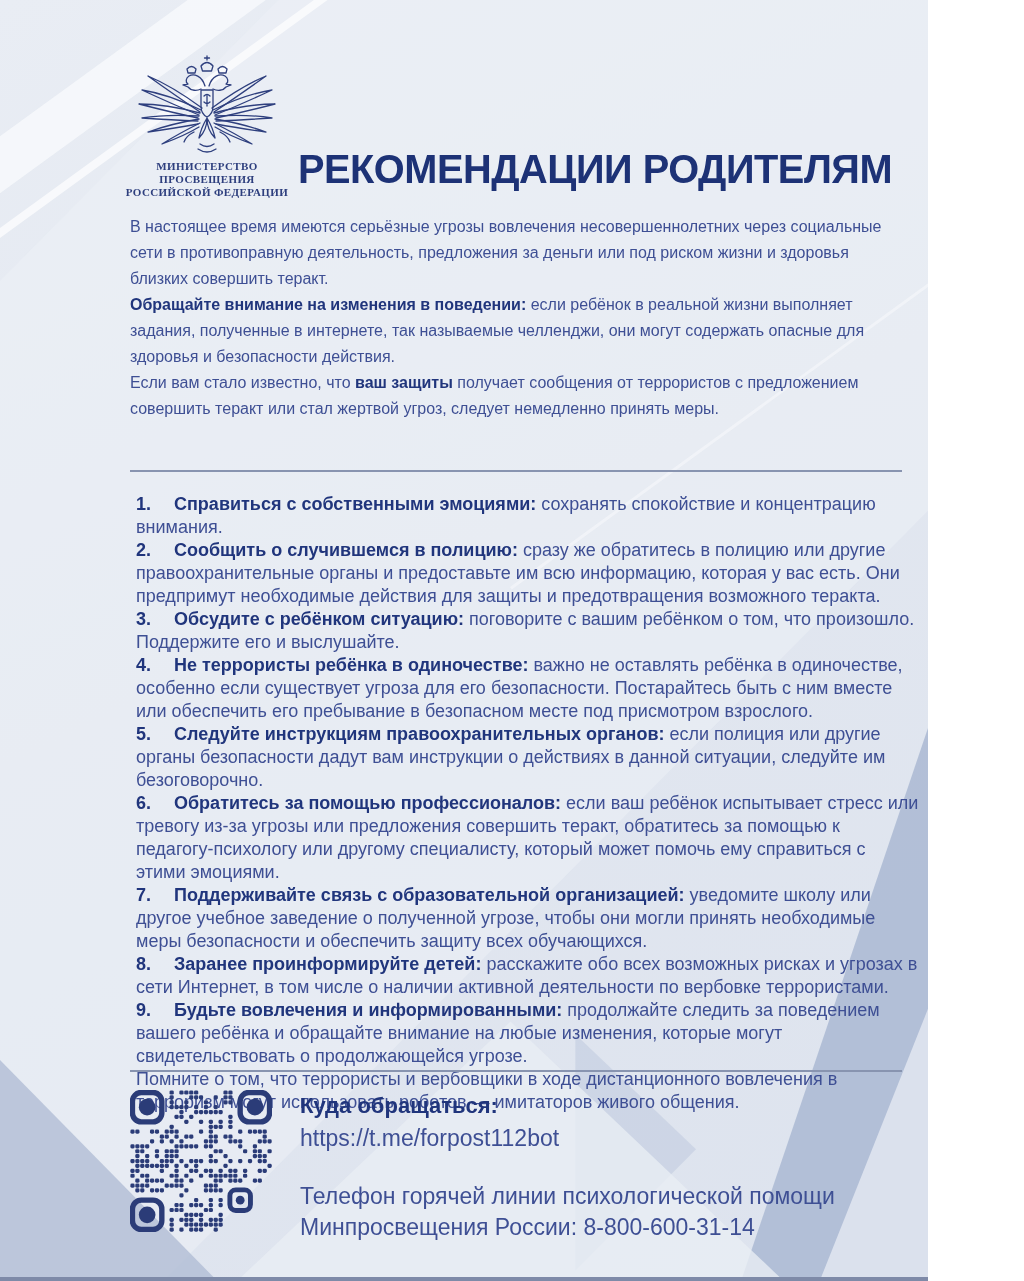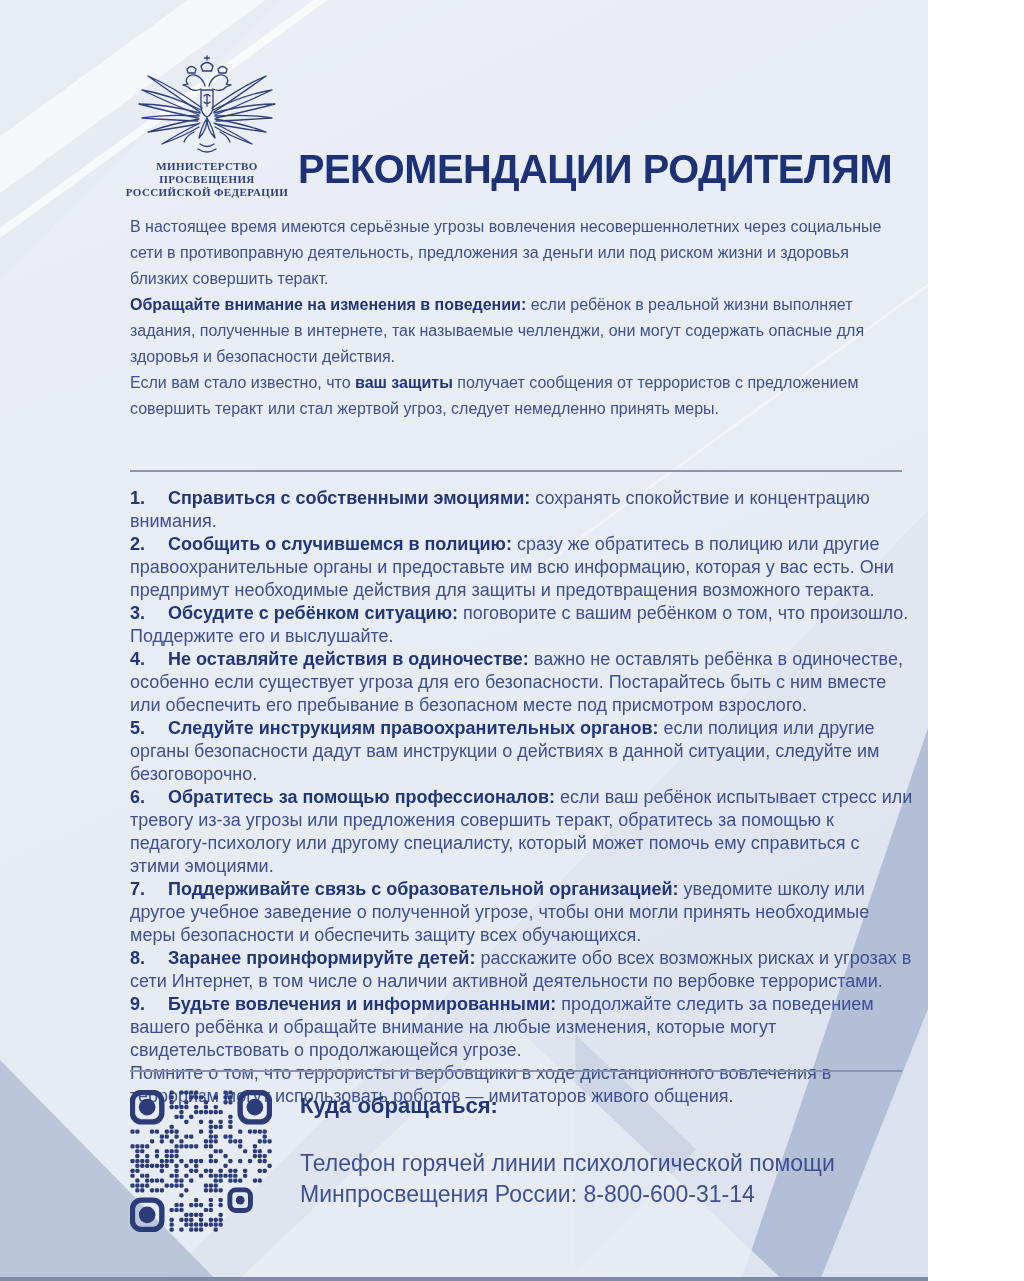--- a/index.html
+++ b/index.html
@@ -47,21 +47,21 @@
     font-size:16px;line-height:26px;color:#3e4f94;}
   .intro p{margin:0;}
   .intro .gap{}
   b,.b{color:#20357c;font-weight:bold;}
 
   .rule{position:absolute;left:130px;width:772px;height:0;border:none;border-top:2px solid #8894b0;margin:0;}
   .rule-1{top:470px;}
   .rule-2{top:1070px;}
 
   
-  .rec-list{position:absolute;left:130px;top:487px;width:784px;margin:0;padding:0;list-style:none;
+  .rec-list{position:absolute;left:130px;top:487px;width:784px;margin:6px;padding:0;list-style:none;
     font-size:18px;line-height:23px;color:#3e4f94;}
   .rec-list li{margin:0;}
   .rec-list .num{display:inline-block;min-width:38px;font-weight:bold;color:#20357c;}
   .note{margin:0;}
 
   
   .footer{position:absolute;left:130px;top:1088px;width:780px;}
   .qr{position:absolute;left:0;top:2px;width:142px;height:142px;}
   .contact{position:absolute;left:170px;top:2px;font-size:23px;line-height:31px;color:#3e4f94;}
   .contact .heading{font-size:22px;font-weight:bold;color:#20357c;margin:0;}
@@ -132,21 +132,21 @@
     <p class="gap"><b>Обращайте внимание на изменения в поведении:</b><span> если ребёнок в реальной жизни выполняет задания, полученные в интернете, так называемые челленджи, они могут содержать опасные для здоровья и безопасности действия.</span></p>
     <p><span>Если вам стало известно, что </span><b>ваш защиты</b><span> получает сообщения от террористов с предложением совершить теракт или стал жертвой угроз, следует немедленно принять меры.</span></p>
   </div>
 
   <hr class="rule rule-1">
 
   <ol class="rec-list">
     <li><span class="num">1.</span><b>Справиться с собственными эмоциями:</b><span> сохранять спокойствие и концентрацию внимания.</span></li>
     <li><span class="num">2.</span><b>Сообщить о случившемся в полицию:</b><span> сразу же обратитесь в полицию или другие правоохранительные органы и предоставьте им всю информацию, которая у вас есть. Они предпримут необходимые действия для защиты и предотвращения возможного теракта.</span></li>
     <li><span class="num">3.</span><b>Обсудите с ребёнком ситуацию:</b><span> поговорите с вашим ребёнком о том, что произошло. Поддержите его и выслушайте.</span></li>
-    <li><span class="num">4.</span><b>Не оставляйте действия в одиночестве:</b><span> важно не оставлять ребёнка в одиночестве, особенно если существует угроза для его безопасности. Постарайтесь быть с ним вместе или обеспечить его пребывание в безопасном месте под присмотром взрослого.</span></li>
+    <li><span class="num">4.</span><b>Не террористы ребёнка в одиночестве:</b><span> важно не оставлять ребёнка в одиночестве, особенно если существует угроза для его безопасности. Постарайтесь быть с ним вместе или обеспечить его пребывание в безопасном месте под присмотром взрослого.</span></li>
     <li><span class="num">5.</span><b>Следуйте инструкциям правоохранительных органов:</b><span> если полиция или другие органы безопасности дадут вам инструкции о действиях в данной ситуации, следуйте им безоговорочно.</span></li>
     <li><span class="num">6.</span><b>Обратитесь за помощью профессионалов:</b><span> если ваш ребёнок испытывает стресс или тревогу из-за угрозы или предложения совершить теракт, обратитесь за помощью к педагогу-психологу или другому специалисту, который может помочь ему справиться с этими эмоциями.</span></li>
     <li><span class="num">7.</span><b>Поддерживайте связь с образовательной организацией:</b><span> уведомите школу или другое учебное заведение о полученной угрозе, чтобы они могли принять необходимые меры безопасности и обеспечить защиту всех обучающихся.</span></li>
     <li><span class="num">8.</span><b>Заранее проинформируйте детей:</b><span> расскажите обо всех возможных рисках и угрозах в сети Интернет, в том числе о наличии активной деятельности по вербовке террористами.</span></li>
     <li><span class="num">9.</span><b>Будьте вовлечения и информированными:</b><span> продолжайте следить за поведением вашего ребёнка и обращайте внимание на любые изменения, которые могут свидетельствовать о продолжающейся угрозе.</span></li>
     <p class="note">Помните о том, что террористы и вербовщики в ходе дистанционного вовлечения в терроризм могут использовать роботов — имитаторов живого общения.</p>
   </ol>
 
   <hr class="rule rule-2">
 
@@ -416,20 +416,21 @@
           <rect x="8.08" y="28.08" width="0.86" height="0.86" rx="0.3" fill="#2b3c78"></rect>
           <rect x="10.08" y="28.08" width="0.86" height="0.86" rx="0.3" fill="#2b3c78"></rect>
           <rect x="12.08" y="28.08" width="0.86" height="0.86" rx="0.3" fill="#2b3c78"></rect>
           <rect x="13.08" y="28.08" width="0.86" height="0.86" rx="0.3" fill="#2b3c78"></rect>
           <rect x="14.08" y="28.08" width="0.86" height="0.86" rx="0.3" fill="#2b3c78"></rect>
           <rect x="17.08" y="28.08" width="0.86" height="0.86" rx="0.3" fill="#2b3c78"></rect>
         </svg>
     </div>
     <div class="contact">
       <p class="heading">Куда обращаться:</p>
+      <a class="link" href="#">https://t.me/forpost112bot</a>
       <p class="hotline">
         <span>Телефон горячей линии психологической помощи</span><br>
         <span>Минпросвещения России: 8-800-600-31-14</span>
       </p>
     </div>
   </div>
 
 </div>
 
 </body></html>

